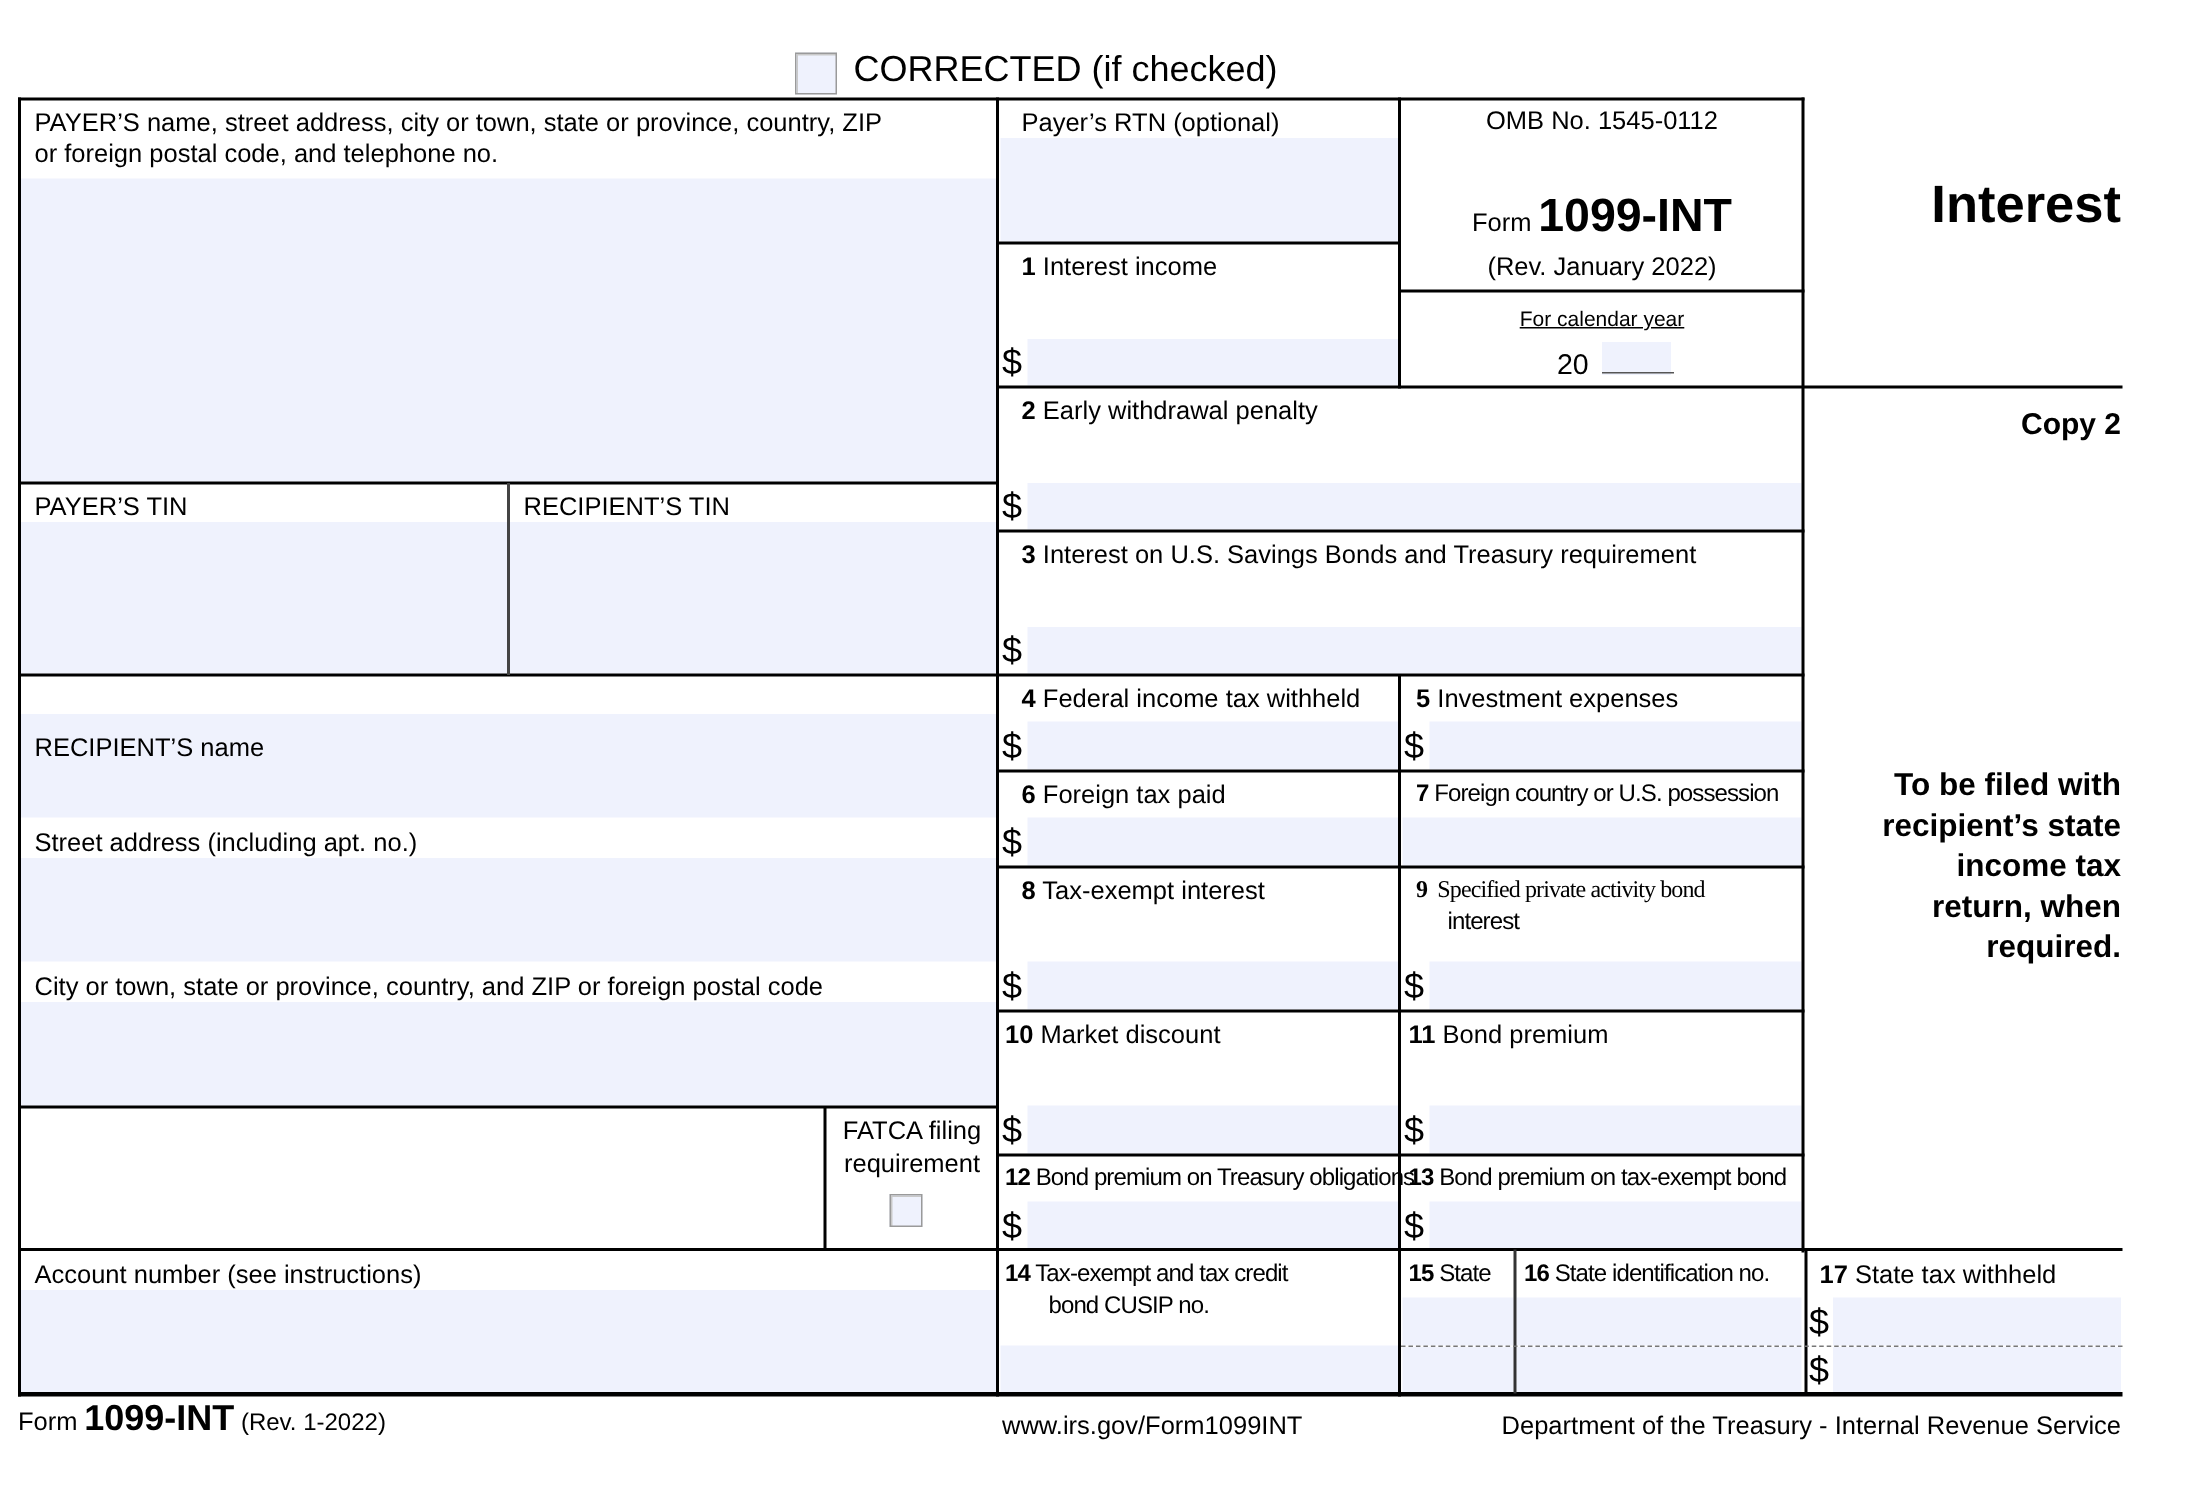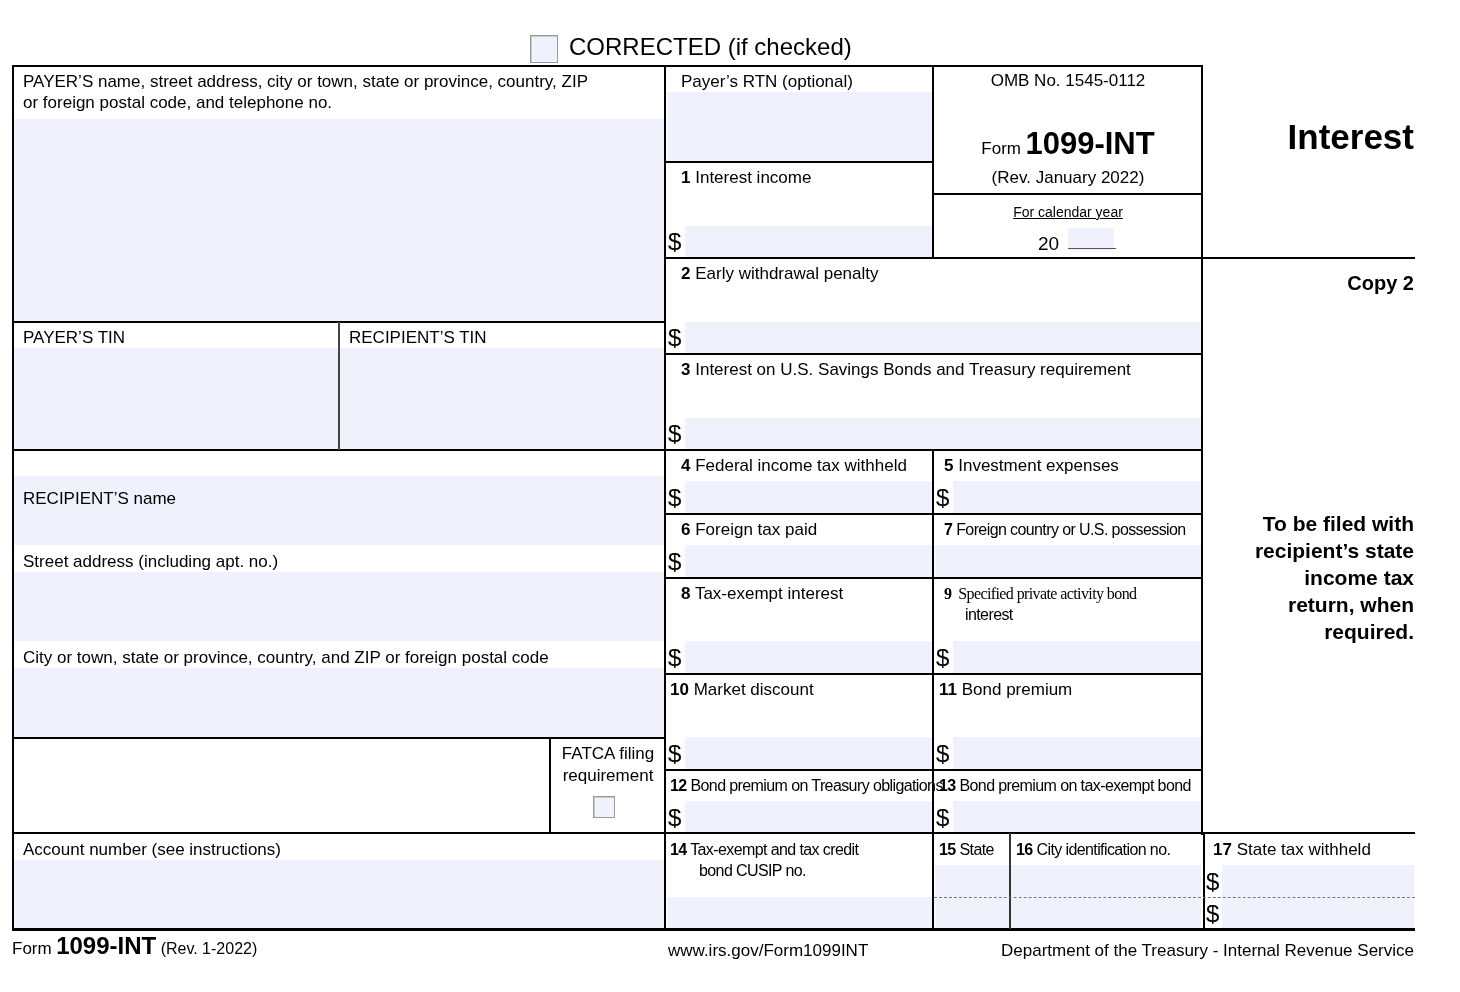--- a/index.html
+++ b/index.html
@@ -139,21 +139,21 @@
 
 <div class="lbl cond" style="left:670px; top:775px;"><span class="num">12</span> <span>Bond premium on Treasury obligations</span></div>
 <div class="dollar" style="left:668px; top:806px;">$</div>
 <div class="lbl cond" style="left:939px; top:775px;"><span class="num">13</span> <span>Bond premium on tax-exempt bond</span></div>
 <div class="dollar" style="left:936px; top:806px;">$</div>
 
 <div class="lbl cond" style="left:670px; top:839px;"><span class="num">14</span> <span>Tax-exempt and tax credit</span></div>
 <div class="lbl cond" style="left:699px; top:860px;">bond CUSIP no.</div>
 
 <div class="lbl cond" style="left:939px; top:839px;"><span class="num">15</span> <span>State</span></div>
-<div class="lbl cond" style="left:1016px; top:839px;"><span class="num">16</span> <span>City identification no.</span></div>
+<div class="lbl cond" style="left:1016px; top:839px;"><span class="num">16</span> <span>State identification no.</span></div>
 <div class="lbl" style="left:1213px; top:839px;"><span class="num">17</span> <span>State tax withheld</span></div>
 <div class="dollar" style="left:1206px; top:870px;">$</div>
 <div class="dollar" style="left:1206px; top:902px;">$</div>
 
 <div class="lbl" style="left:934px; top:70px; width:268px; text-align:center;">OMB No. 1545-0112</div>
 <div class="abs" style="left:934px; top:110px; width:268px; text-align:center; white-space:nowrap;margin-top:16px;">
   <span style="font-size:17px;">Form</span>
   <span style="font-size:31px; font-weight:bold;">1099-INT</span>
 </div>
 <div class="lbl" style="left:934px; top:167px; width:268px; text-align:center;">(Rev. January 2022)</div>

